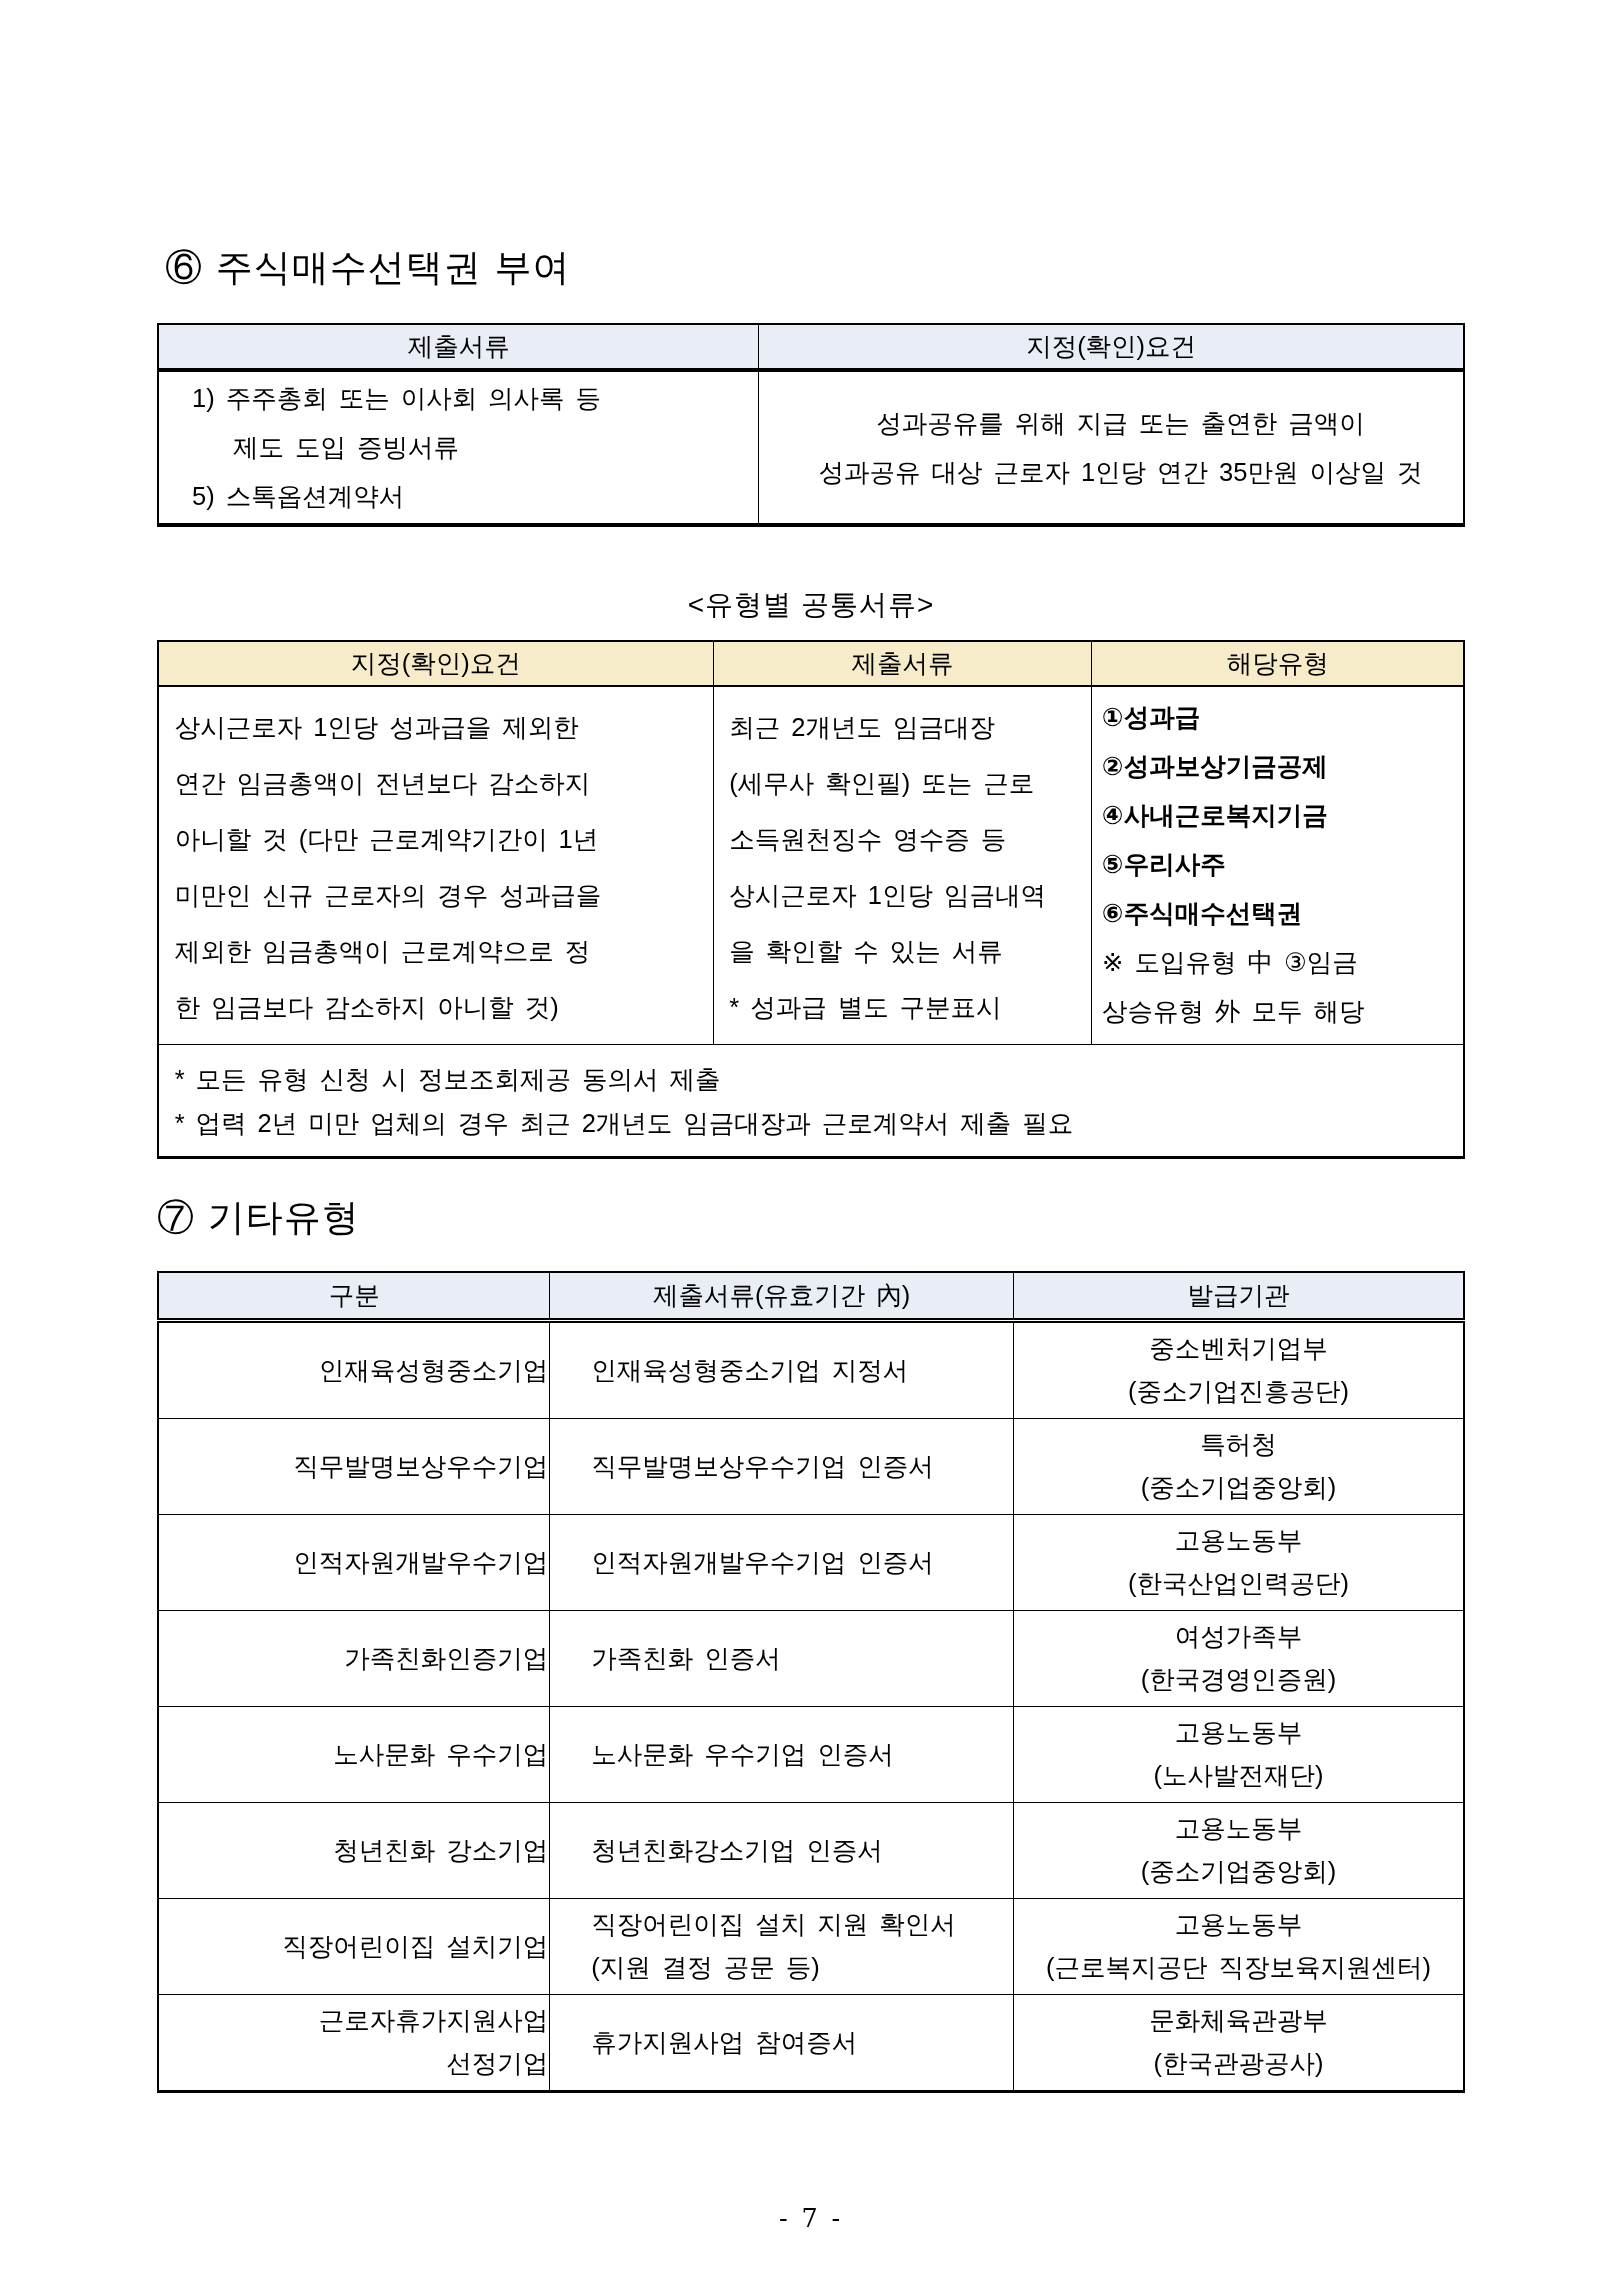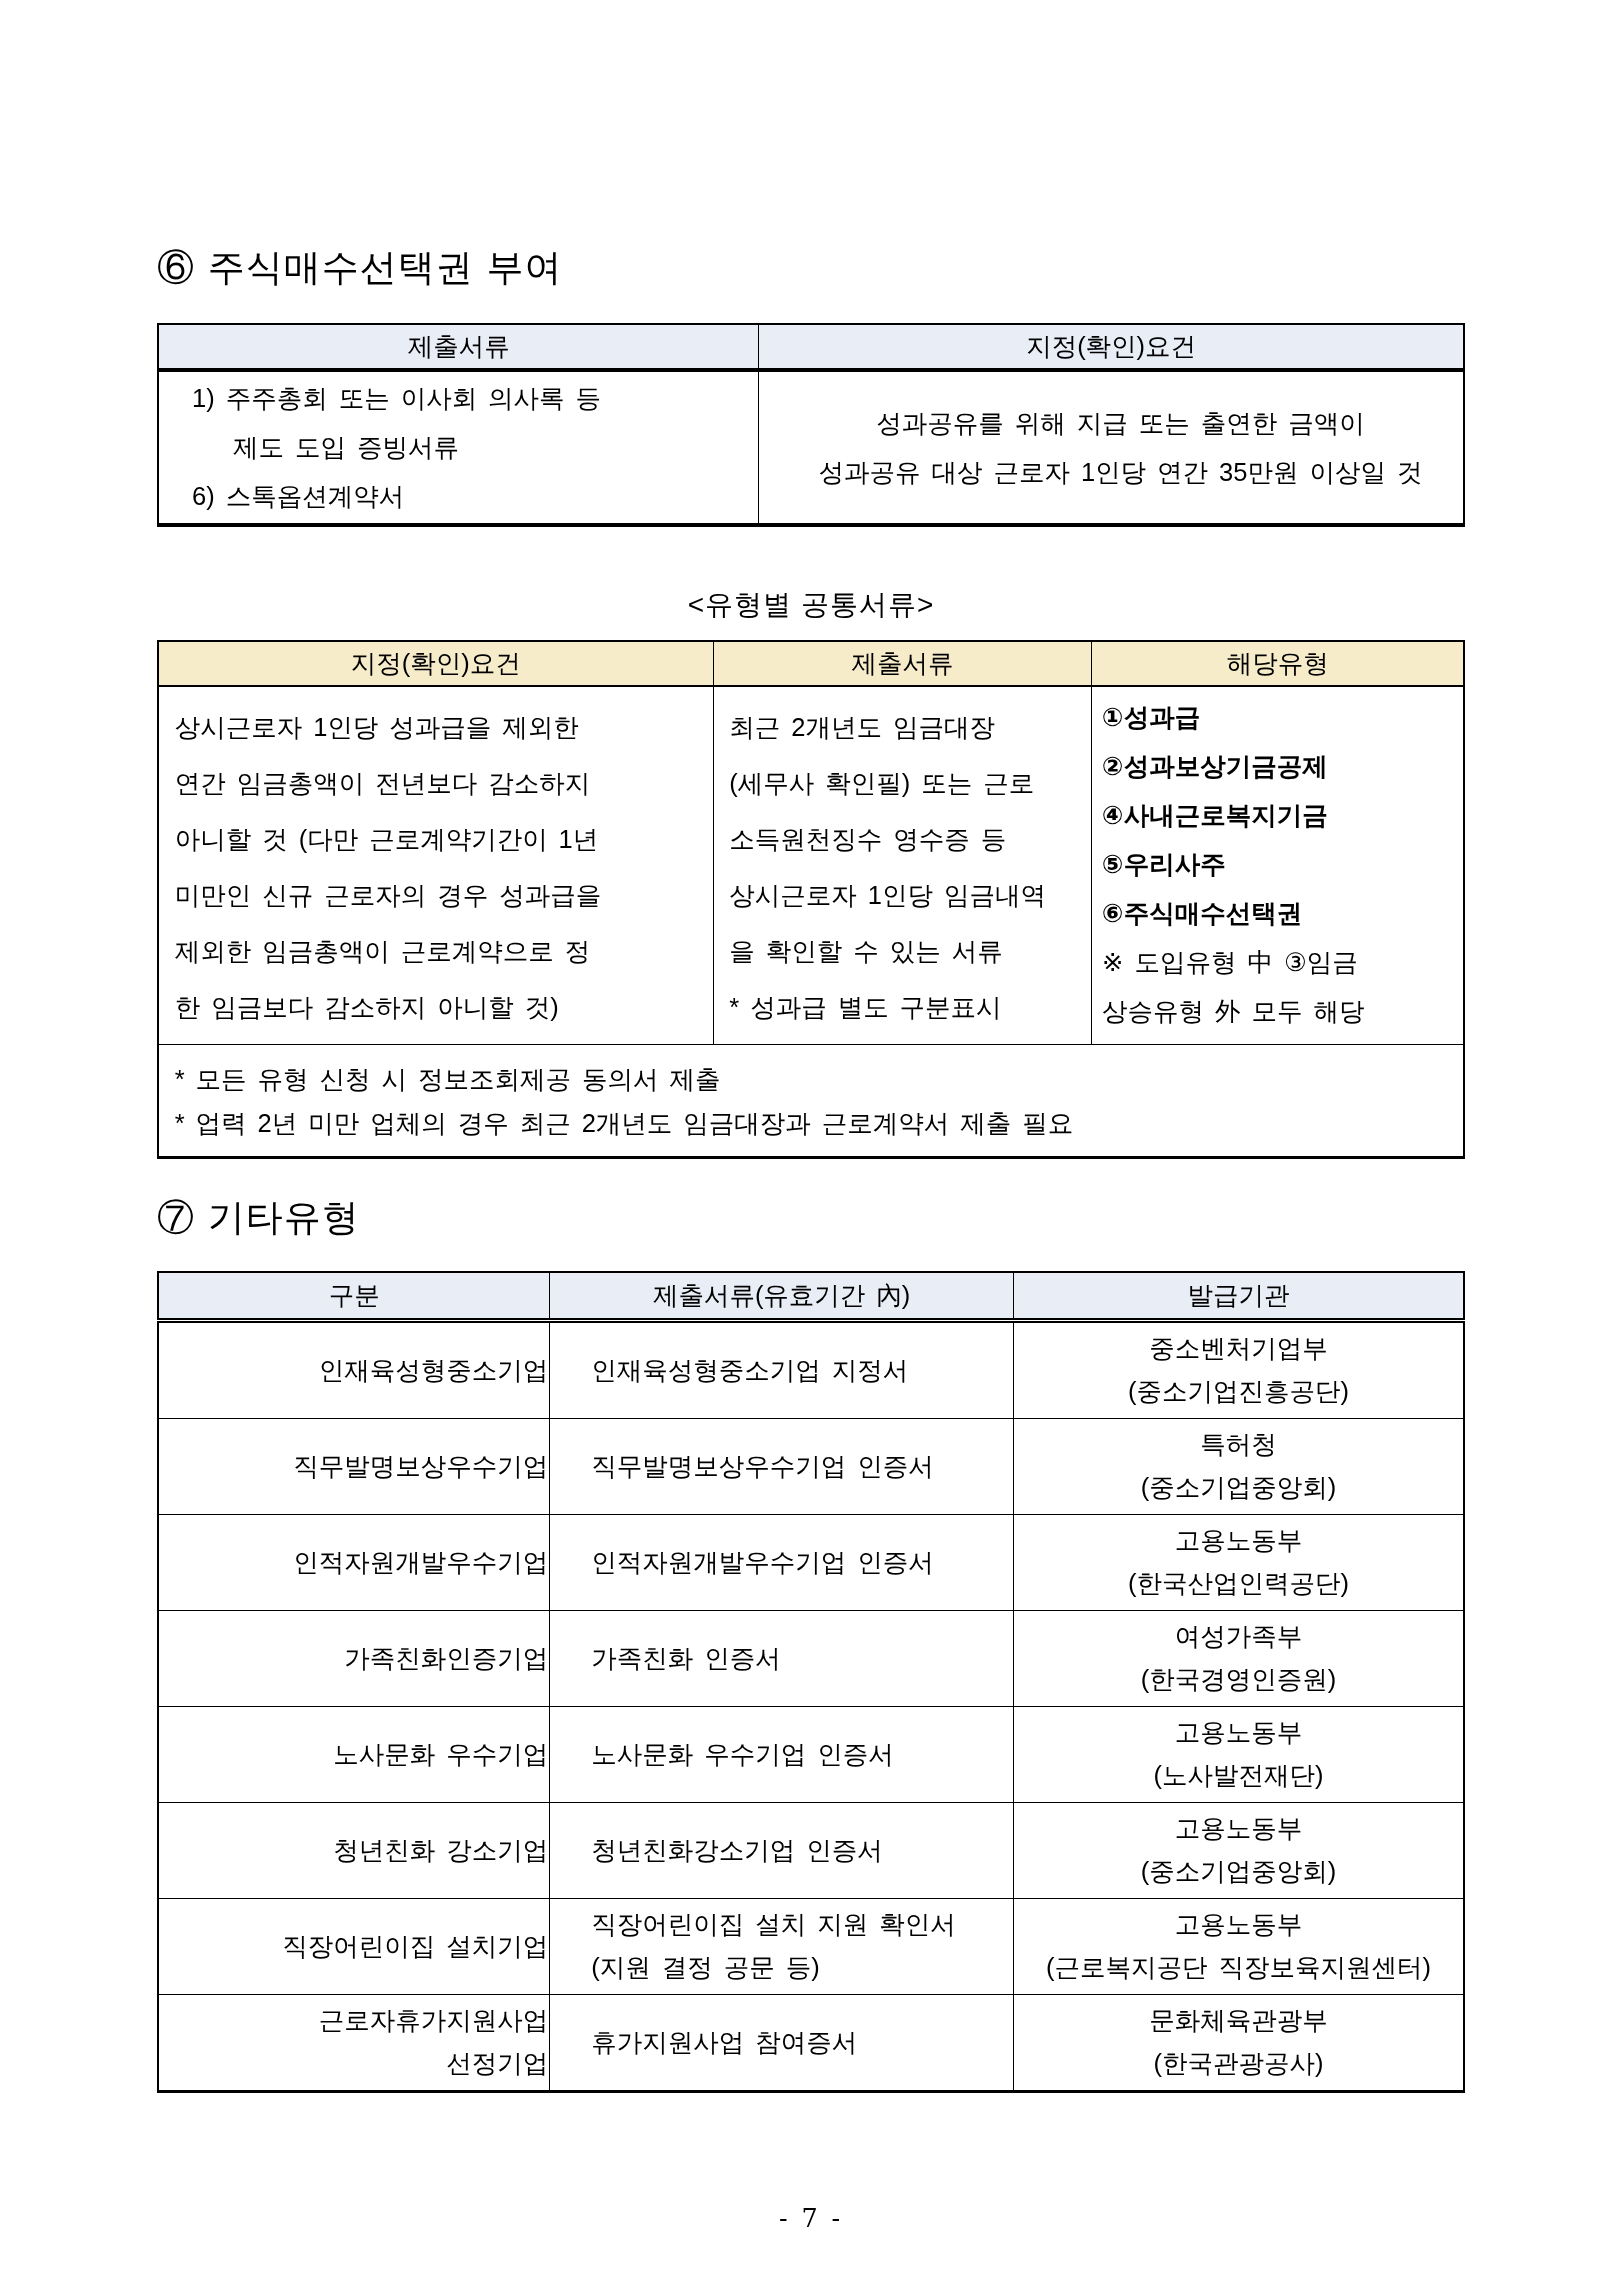--- a/index.html
+++ b/index.html
@@ -15,21 +15,21 @@
   }
   
   .sec-title{
     font-family:"DejaVu Serif","Liberation Serif",serif;
     font-weight:400;
     font-size:37px;
     line-height:1.25;
     margin:0;
     letter-spacing:1px;
   }
-  .sec-title.first{margin-top:245px;margin-bottom:32px;}
+  .sec-title.first{margin-top:245px;margin-bottom:32px;margin-left:8px;}
   .sec-title.second{margin-top:36px;margin-bottom:29px;}
   .center-title{
     text-align:center;
     font-size:28px;
     margin-top:59px;
     margin-bottom:15.7px;
     letter-spacing:1px;
   }
   
   table{border-collapse:collapse;width:100%;table-layout:fixed;}
@@ -90,21 +90,21 @@
       </colgroup>
     <tbody>
         <tr>
       <th>제출서류</th>
       <th>지정(확인)요건</th>
     </tr>
     <tr>
       <td class="docs-cell">
         <div class="line">1)  주주총회  또는  이사회  의사록  등</div>
         <div class="line indent">제도  도입  증빙서류</div>
-        <div class="line">6)  스톡옵션계약서</div>
+        <div class="line">5)  스톡옵션계약서</div>
       </td>
       <td class="req-cell">
         <div class="line">성과공유를  위해  지급  또는  출연한  금액이</div>
         <div class="line">성과공유  대상  근로자  1인당  연간  35만원  이상일  것</div>
       </td>
     </tr>
   </tbody>
     </table>
 
   <div class="center-title">&lt;유형별  공통서류&gt;</div>

